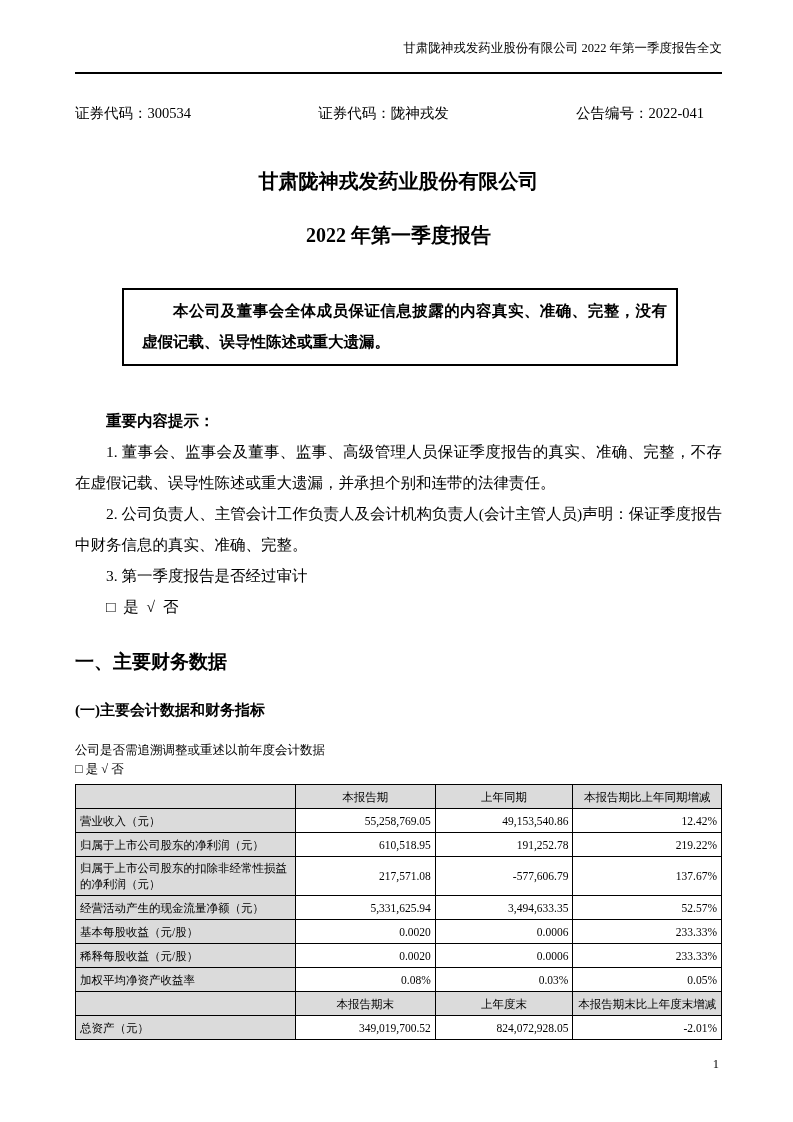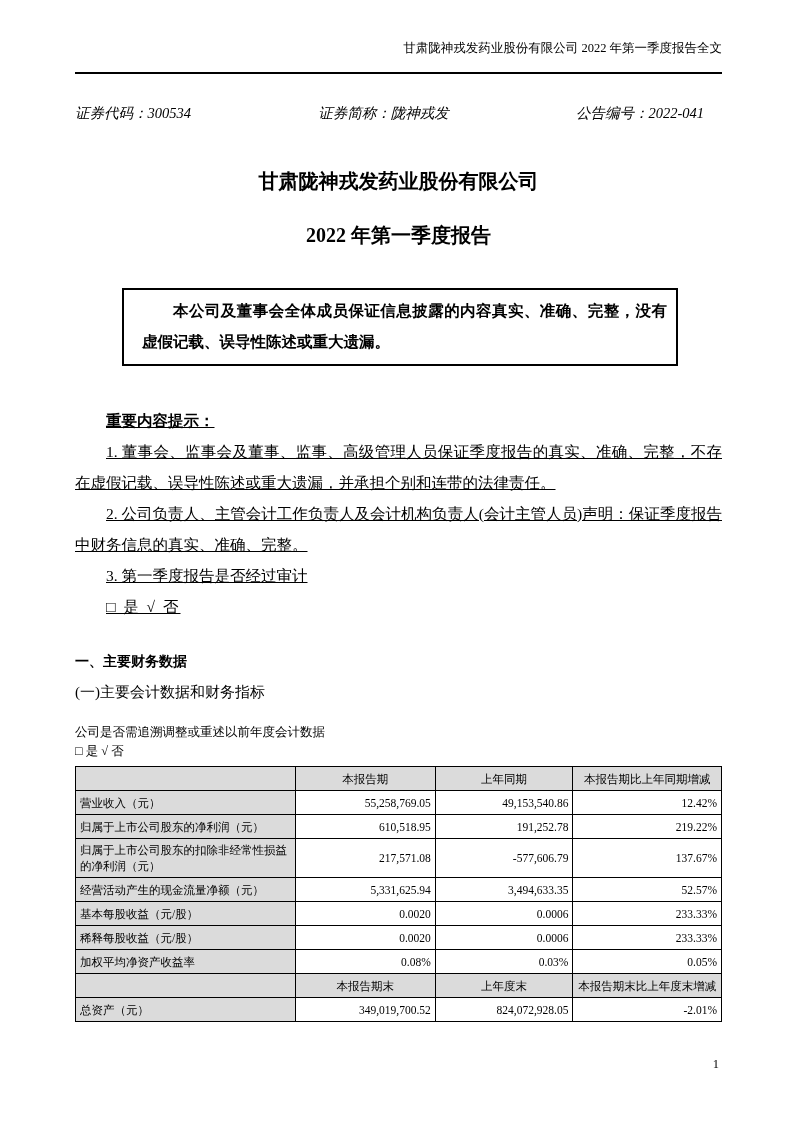--- a/index.html
+++ b/index.html
@@ -22,21 +22,20 @@
     padding-bottom: 16px;
     border-bottom: 2px solid #000000;
   }
   .sec-line {
     display: flex;
     justify-content: space-between;
     align-items: baseline;
     margin-top: 30px;
     font-size: 14.5px;
     line-height: 19px;
-    font-style: italic;
   }
   .sec-line .right { padding-right: 18px; }
   .report-title {
     margin-top: 45px;
     text-align: center;
     font-size: 20px;
     font-weight: bold;
     line-height: 26px;
   }
   .report-subtitle {
@@ -49,21 +48,21 @@
   .notice-box {
     margin: 40px 44px 0 47px;
     border: 2px solid #000000;
     padding: 5px 9px 7px 18px;
     font-size: 15.5px;
     font-weight: bold;
     line-height: 31px;
     text-indent: 2em;
     text-align: justify;
   }
-  .notes { margin-top: 40px; font-size: 15.5px; text-decoration: underline; }
+  .notes { margin-top: 40px; font-size: 15.5px; }
   .notes-heading {
     font-weight: bold;
     text-indent: 2em;
     line-height: 30px;
     margin: 0;
   }
   p.body-para {
     margin: 0;
     text-indent: 2em;
     text-align: justify;
@@ -72,28 +71,28 @@
   }
   p.answer-line {
     margin: 0;
     text-indent: 2em;
     line-height: 31px;
     font-size: 15.5px;
     letter-spacing: 2px;
   }
   .section-heading {
     margin-top: 29px;
-    font-size: 14px;
+    font-size: 19px;
     font-weight: bold;
     line-height: 22px;
   }
   .subsection-heading {
-    margin-top: 9px;
+    margin-top: 27px;
     font-size: 15px;
-    font-weight: normal;
+    font-weight: bold;
     line-height: 20px;
   }
   .small-note {
     margin-top: 21px;
     font-size: 12.5px;
     line-height: 19px;
   }
   .small-answer {
     font-size: 12.5px;
     line-height: 19px;
@@ -129,21 +128,21 @@
 <body>
 
 <div class="page">
 
   <div class="doc-header">
     <span>甘肃陇神戎发药业股份有限公司 2022 年第一季度报告全文</span>
   </div>
 
   <div class="sec-line">
     <span>证券代码：300534</span>
-    <span>证券简称：陇神戎发</span>
+    <span>证券代码：陇神戎发</span>
     <span class="right">公告编号：2022-041</span>
   </div>
 
   <div class="report-title">甘肃陇神戎发药业股份有限公司</div>
   <div class="report-subtitle">2022 年第一季度报告</div>
 
   <div class="notice-box">
     <span>本公司及董事会全体成员保证信息披露的内容真实、准确、完整，没有虚假记载、误导性陈述或重大遗漏。</span>
   </div>
 

